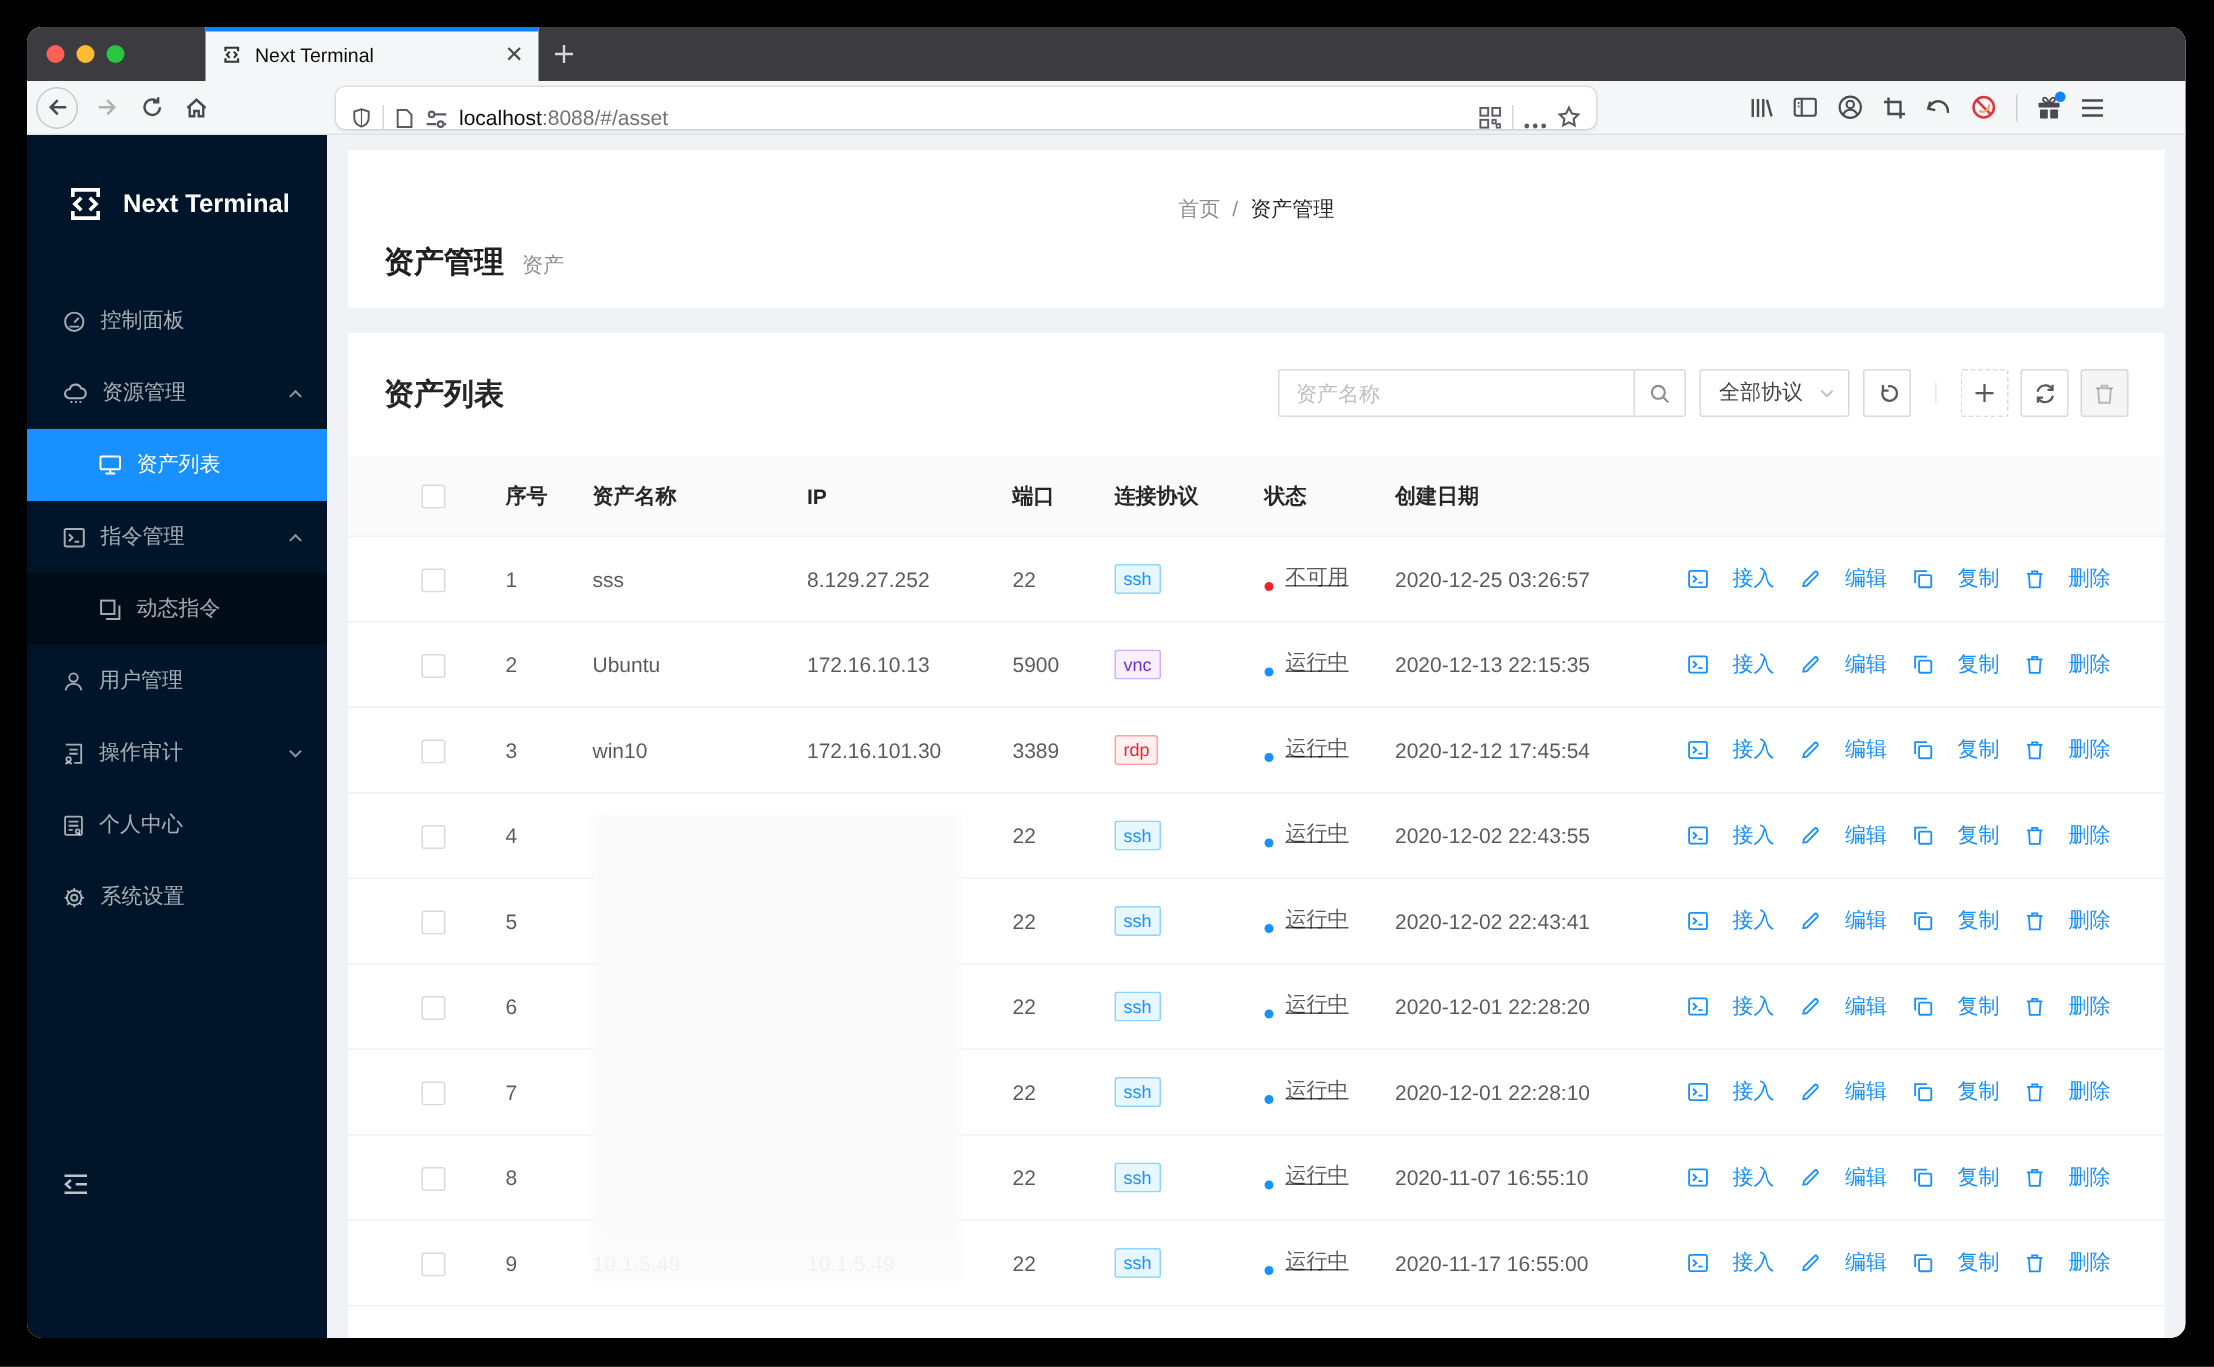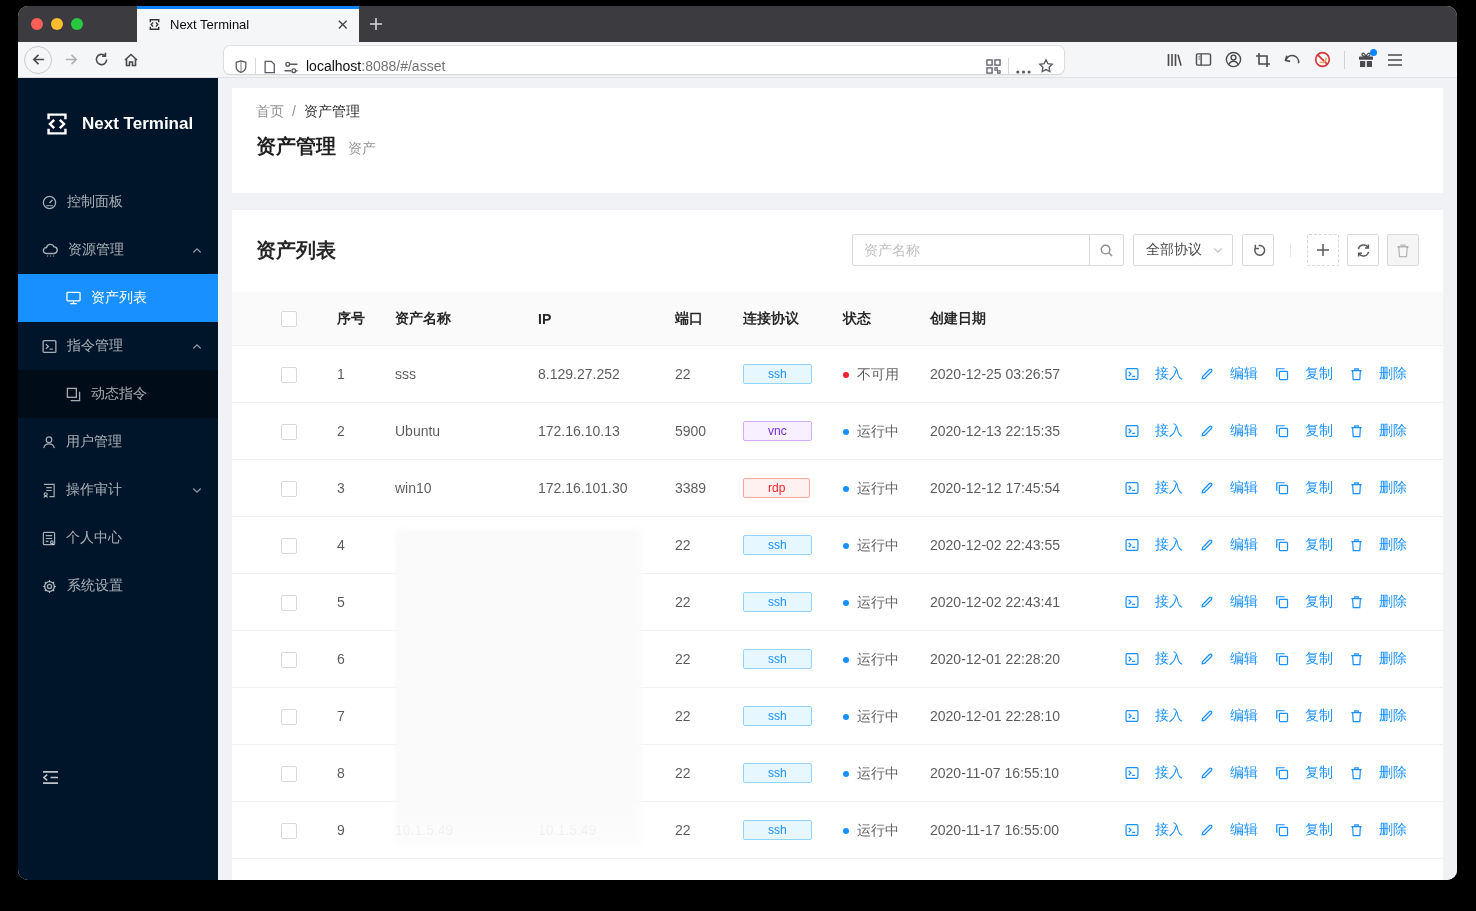--- a/index.html
+++ b/index.html
@@ -1,19 +1,19 @@
 <!DOCTYPE html>
 <html><head>
 <meta charset="utf-8">
 <style>
   * { margin:0; padding:0; box-sizing:border-box; }
   html,body { background:#000; }
   body { font-family:"Liberation Sans","DejaVu Sans",sans-serif; }
   .canvas { position:relative; width:1476px; height:911px; background:#000; overflow:hidden; }
-  .window { position:absolute; left:18px; top:6px; width:1439px; height:874px; border-radius:10px; overflow:hidden; background:#f0f2f5; box-shadow:0 10px 40px rgba(0,0,0,.6); }
+  .window { position:absolute; left:18px; top:18px; width:1439px; height:874px; border-radius:10px; overflow:hidden; background:#f0f2f5; box-shadow:0 10px 40px rgba(0,0,0,.6); }
 
   
   .titlebar { height:36px; background:#3b3b40; display:flex; align-items:stretch; position:relative; }
   .traffic { display:flex; align-items:center; gap:8px; padding:0 18px 0 13px; }
   .tl { width:12px; height:12px; border-radius:50%; }
   .tl.r { background:#ff5f57; } .tl.y { background:#febc2e; } .tl.g { background:#28c840; }
   .tab { position:relative; width:222px; margin-left:36px; background:#f5f6f7; display:flex; align-items:center; padding:0 10px; gap:8px; }
   .tab .stripe { position:absolute; left:0; top:0; right:0; height:3px; background:#0a84ff; }
   .tab-title { flex:1; font-size:13px; color:#0c0c0d; white-space:nowrap; overflow:hidden; }
   .tab-close { color:#4a4a4f; font-size:15px; line-height:1; cursor:default; }
@@ -40,21 +40,21 @@
   .menu { margin-top:30px; }
   .mi { display:flex; align-items:center; gap:10px; height:48px; padding:0 16px 0 24px; font-size:14px; cursor:pointer; }
   .mi .lbl { flex:1; }
   .mi .chev { color:rgba(255,255,255,.55); display:flex; }
   .mi.sub { background:#000c17; padding-left:48px; }
   .mi.active { background:#1890ff; color:#fff; }
   .fold { position:absolute; left:24px; bottom:95px; color:rgba(255,255,255,.75); }
   .icon { display:flex; align-items:center; justify-content:center; flex:none; }
 
   .content { flex:1; background:#f0f2f5; overflow:hidden; }
-  .page-header { background:#fff; margin:10px 14px 0; height:105px; padding:15px 24px 0; }
+  .page-header { background:#fff; margin:10px 14px 0; height:105px; padding:31px 24px 0;text-align:center; }
   .breadcrumb { font-size:14px; color:rgba(0,0,0,.45); }
   .breadcrumb .cur { color:rgba(0,0,0,.85); }
   .breadcrumb .bsep { margin:0 8px; }
   .bc-link { cursor:pointer; }
   .ph-titlerow { display:flex; align-items:baseline; gap:12px; margin-top:12px; }
   .ph-title { font-size:20px; font-weight:700; color:#1f1f1f; }
   .ph-sub { font-size:14px; color:rgba(0,0,0,.45); }
 
   .card { background:#fff; margin:17px 14px 0; height:670px; overflow:hidden; position:relative; }
   .card-head { display:flex; align-items:center; padding:24px 24px 0; }
@@ -75,25 +75,25 @@
   .ibtn.disabled { background:#f5f5f5; color:rgba(0,0,0,.25); cursor:not-allowed; }
 
   
   .table { margin-top:26px; position:relative; font-size:14px; }
   .trow { display:grid; grid-template-columns:88px 58px 143px 137px 68px 100px 87px 196px 1fr; align-items:center; height:57px; border-bottom:1px solid #f0f0f0; color:rgba(0,0,0,.65); }
   .trow.thead { height:54px; background:#fafafa; font-weight:700; color:rgba(0,0,0,.85); border-bottom:1px solid #f0f0f0; }
   .cell { padding-left:17px; white-space:nowrap; overflow:hidden; }
   .cell.sel { padding-left:49px; }
   .cell.ops { padding-left:16px; }
   .checkbox { display:inline-block; width:16px; height:16px; border:1px solid #d9d9d9; border-radius:2px; background:#fff; vertical-align:middle; cursor:pointer; }
-  .tag { display:inline-block; font-size:12px; line-height:18px; padding:0 24px; border-radius:2px; border:1px solid; }
+  .tag { display:inline-block; font-size:12px; line-height:18px; padding:0 5px; border-radius:2px; border:1px solid; }
   .tag-ssh { color:#1890ff; background:#e6f7ff; border-color:#91d5ff; }
   .tag-vnc { color:#722ed1; background:#f9f0ff; border-color:#d3adf7; }
   .tag-rdp { color:#f5222d; background:#fff1f0; border-color:#ffa39e; }
-  .status { display:inline-flex; align-items:center; gap:8px; }
+  .status { display:inline-flex; align-items:flex-end; gap:8px;text-decoration:underline; }
   .dot { width:6px; height:6px; border-radius:50%; flex:none; }
   .act { display:inline-flex; align-items:center; gap:16px; color:#1890ff; text-decoration:none; margin-right:17px; cursor:pointer; }
   .act:last-child { margin-right:0; }
   .faint { color:#dcdcdc; }
   .blur-patch { position:absolute; left:163px; top:238px; width:246px; height:316px; background:linear-gradient(180deg, rgba(250,250,251,.97) 0%, rgba(250,250,251,.97) 86%, rgba(250,250,251,.55) 100%); filter:blur(3px); pointer-events:none; }
   svg { display:block; }
 </style>
 </head>
 <body>
 

